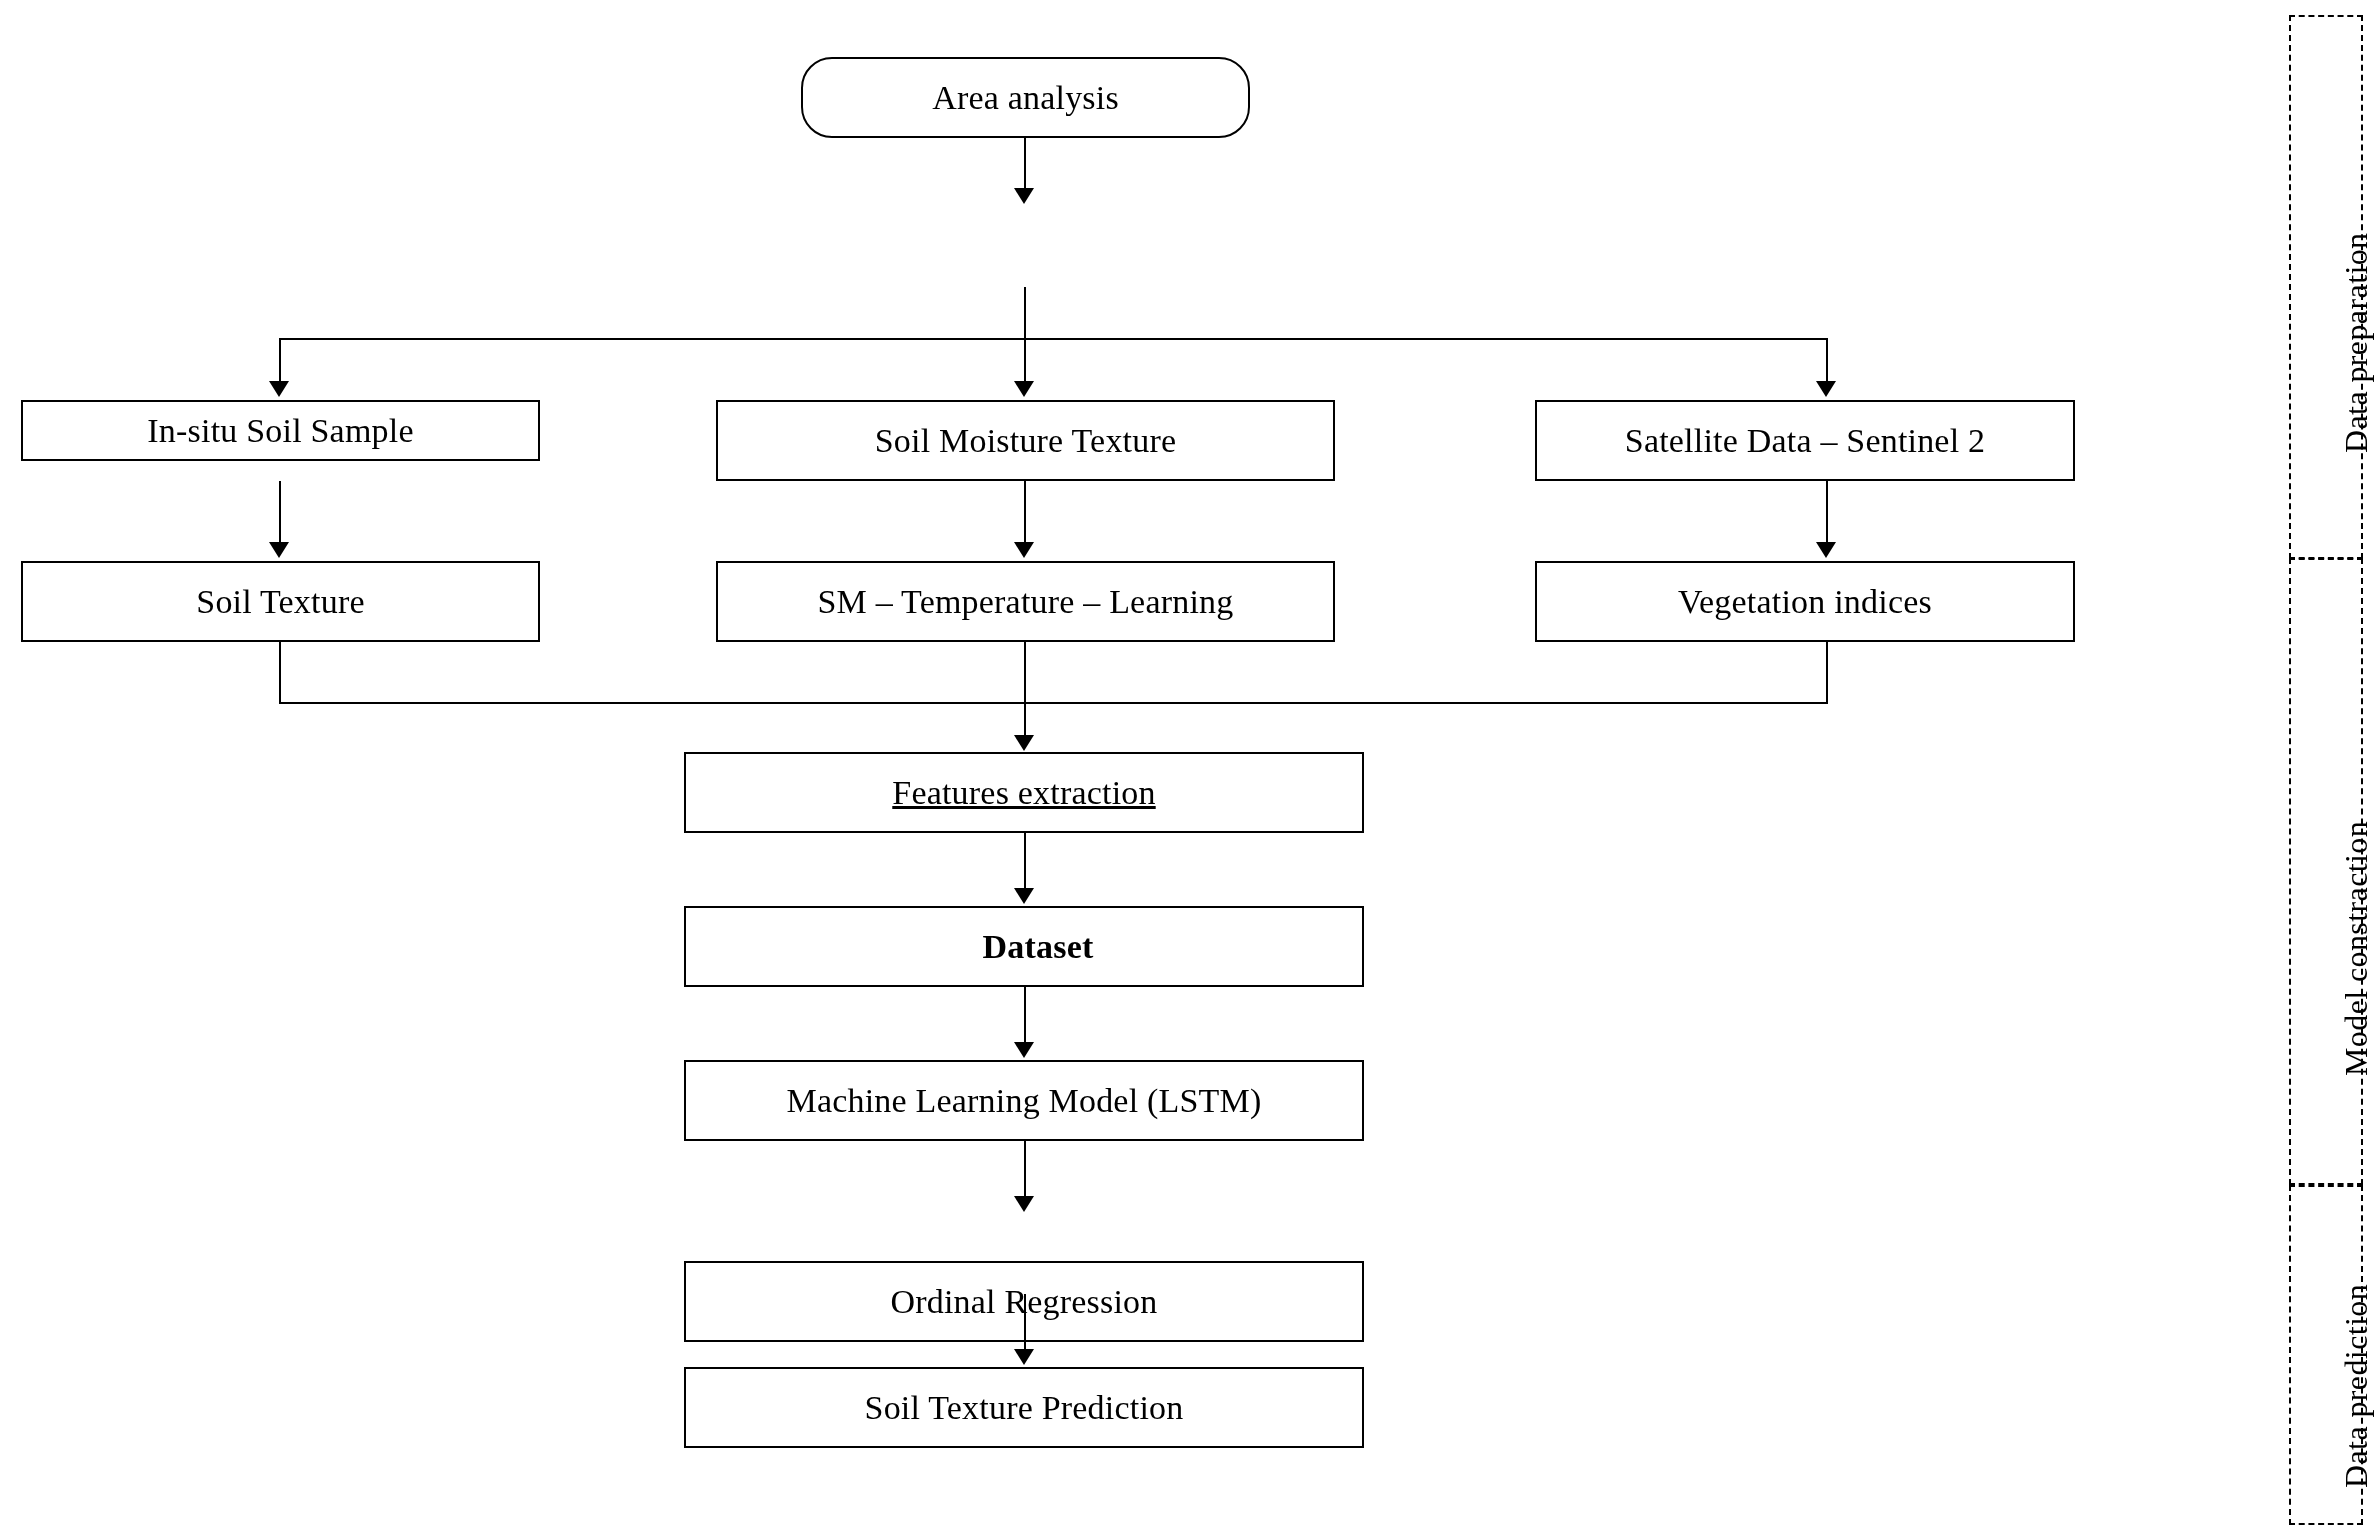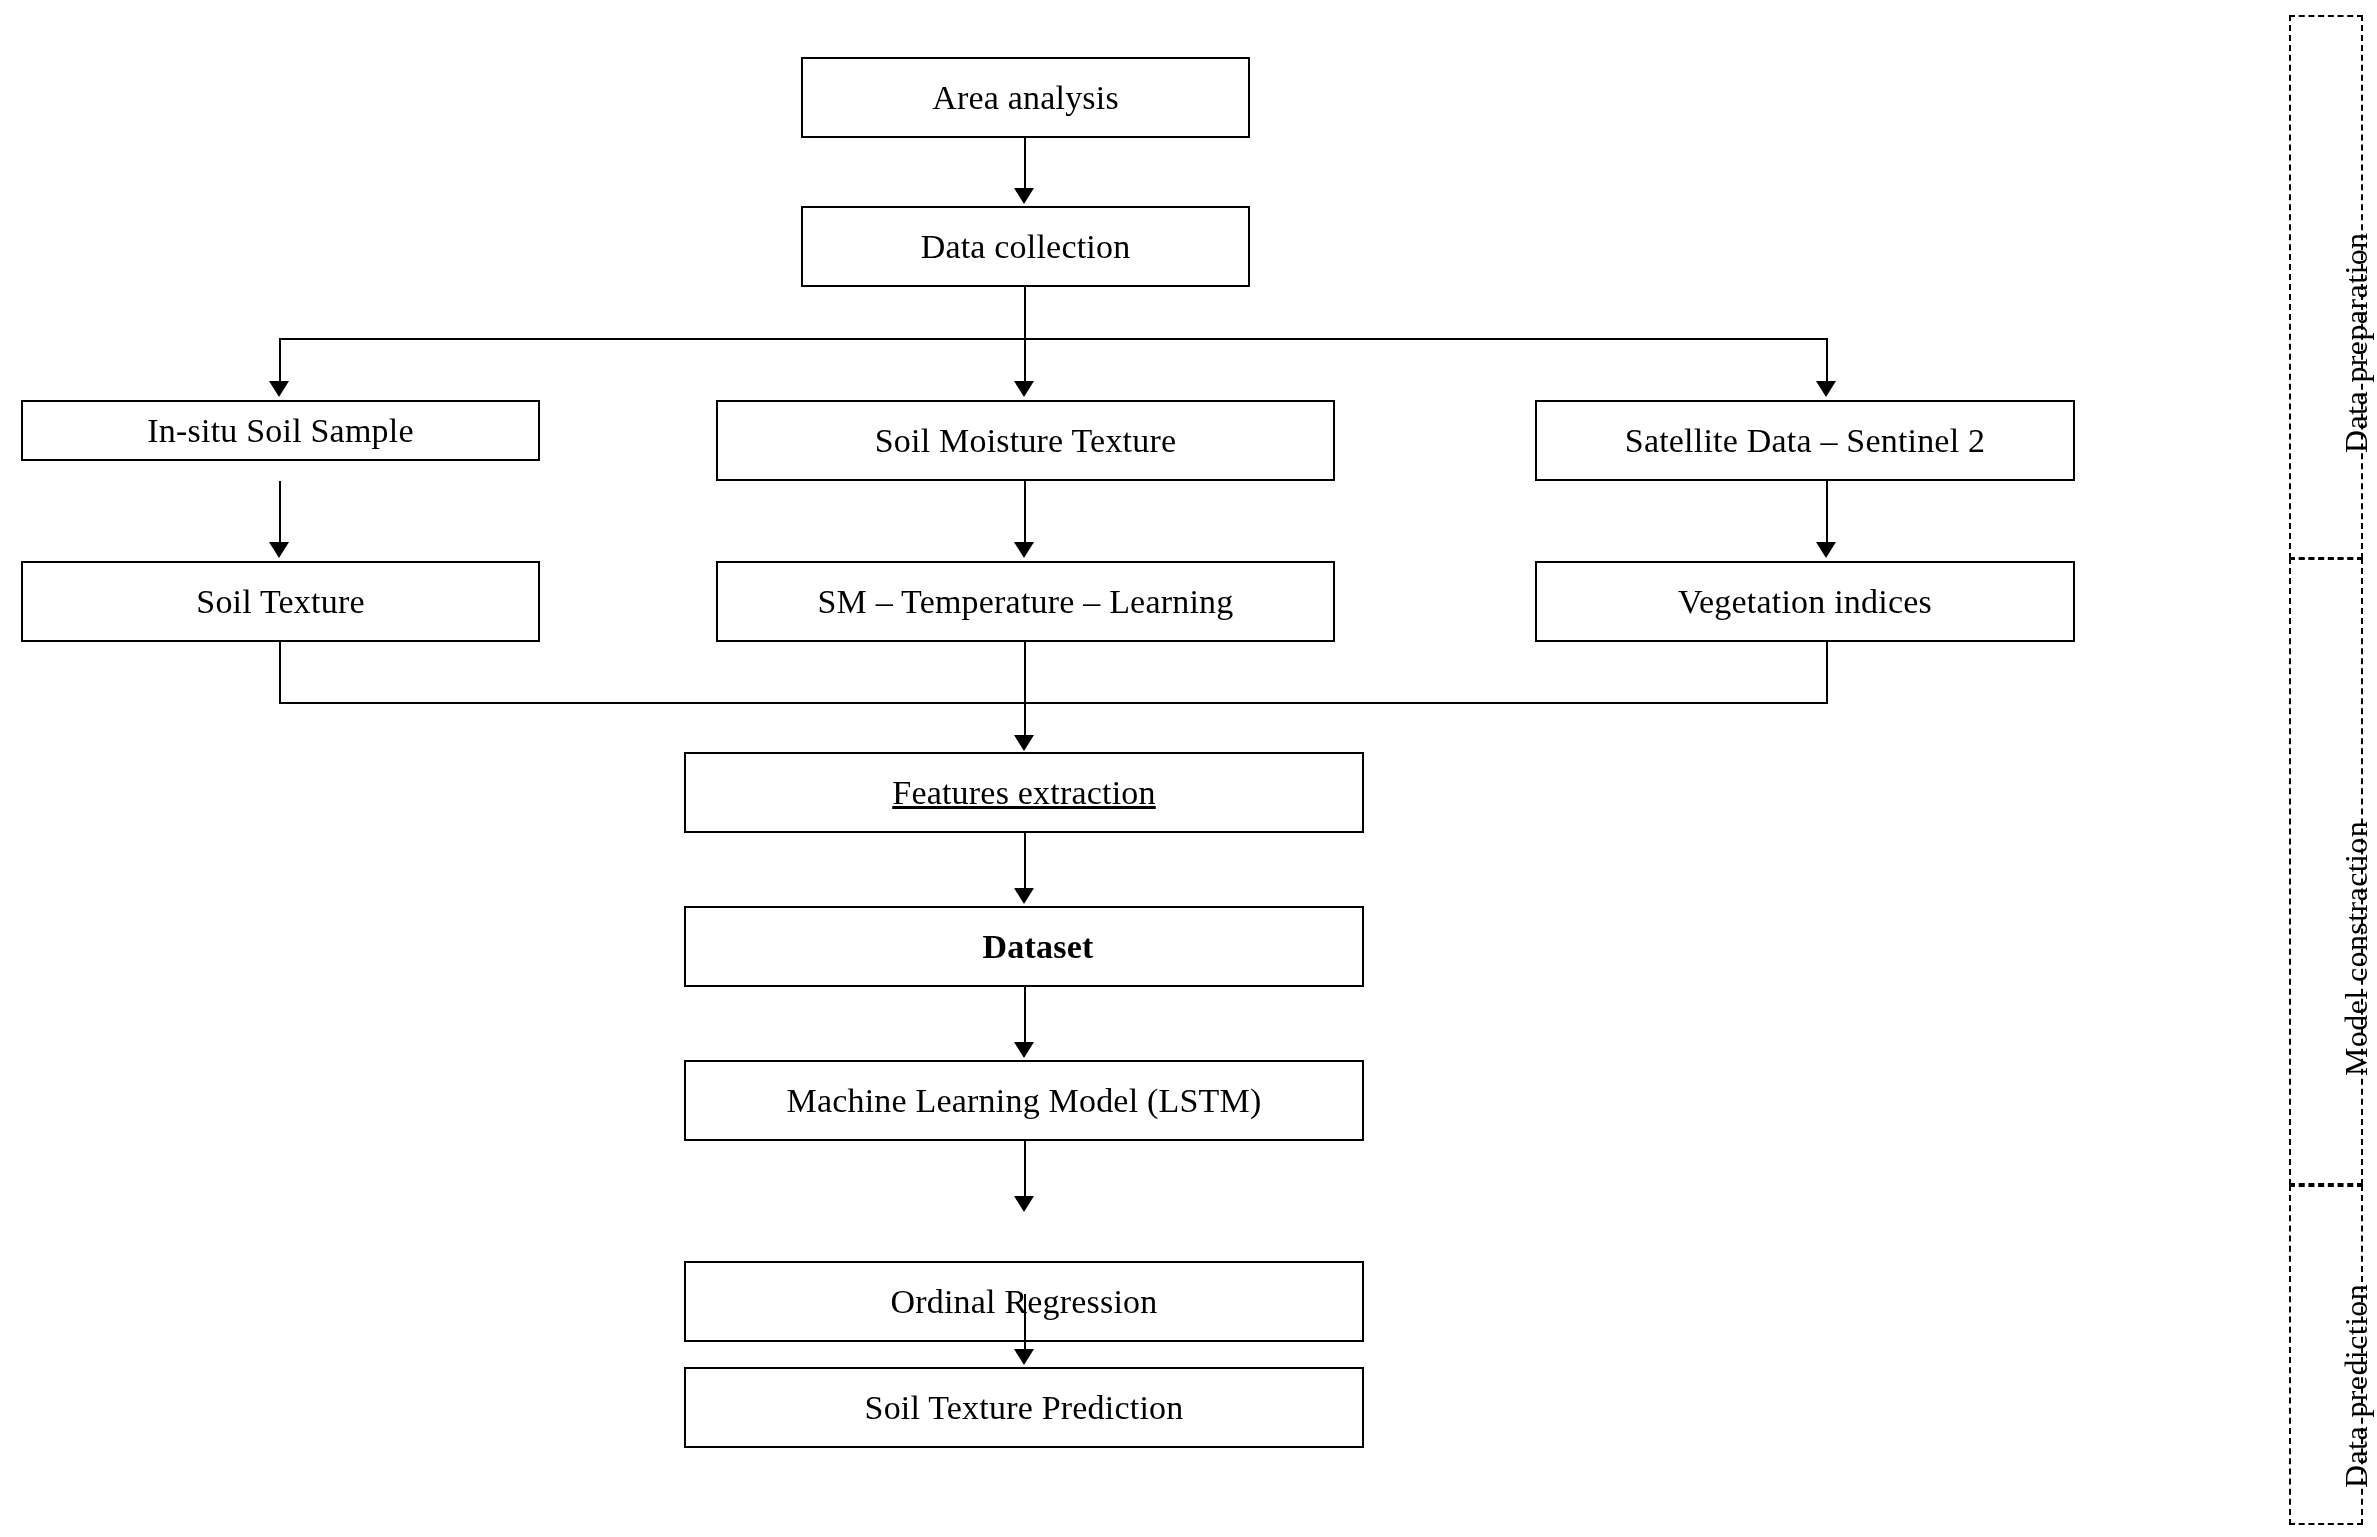--- a/index.html
+++ b/index.html
@@ -63,27 +63,24 @@
     transform-origin: 0 0;
     transform: rotate(-90deg);
     letter-spacing: 0.4px;
   }
 </style>
 </head>
 <body>
 
 <div id="canvas">
 
-  <div class="node" style="left:801px; top:57px; width:449px; height:81px;">
+  <div class="node" style="left:801px; top:57px; width:449px; height:81px;border-radius:31px;">
     <span>Area analysis</span>
   </div>
 
-  <div class="node" style="left:801px; top:206px; width:449px; height:81px;">
-    <span>Data collection</span>
-  </div>
 
   <div class="node" style="left:21px; top:400px; width:519px; height:61px;">
     <span>In-situ Soil Sample</span>
   </div>
 
   <div class="node" style="left:716px; top:400px; width:619px; height:81px;">
     <span>Soil Moisture Texture</span>
   </div>
 
   <div class="node" style="left:1535px; top:400px; width:540px; height:81px;">

